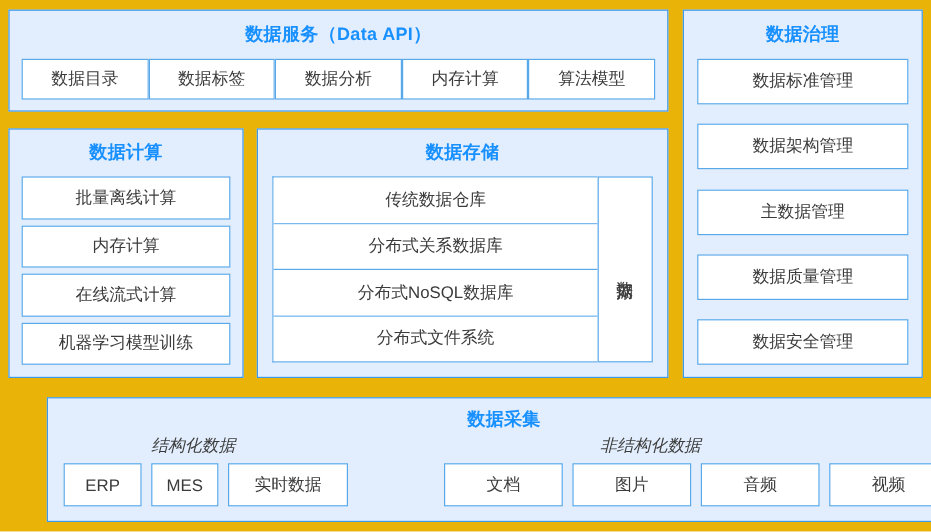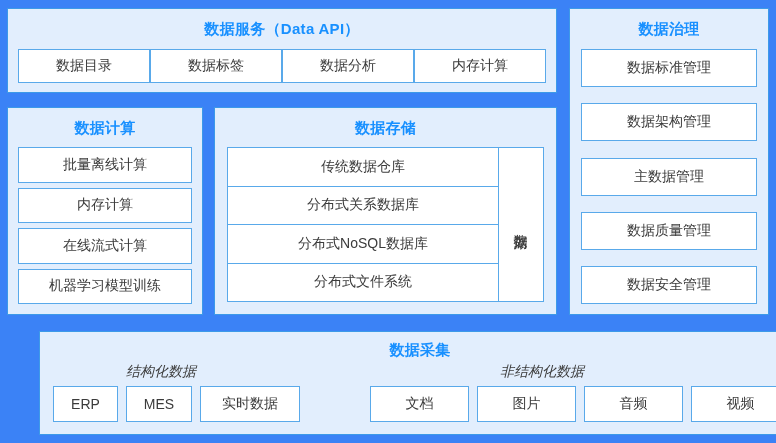--- a/index.html
+++ b/index.html
@@ -11,21 +11,21 @@
     width: 776px;
     height: 443px;
     font-family: "Liberation Sans", "DejaVu Sans", sans-serif;
     color: #333333;
     overflow: hidden;
   }
   #root {
     position: relative;
     width: 776px;
     height: 443px;
-    background: #3b82f6;
+    background: #eab308;
   }
 
   
   .panel {
     position: absolute;
     background: #e2eefd;
     border: 1px solid #3d9ae8;
     box-sizing: border-box;
   }
 
@@ -227,21 +227,21 @@
   }
   #structured-row {
     position: absolute;
     left: 13px;
     top: 54px;
     height: 36px;
     display: flex;
     gap: 8px;
   }
   #structured-row .box:nth-child(1) { width: 65px; }
-  #structured-row .box:nth-child(2) { width: 66px; }
+  #structured-row .box:nth-child(2) { width: 56px; }
   #structured-row .box:nth-child(3) { width: 100px; }
 
   #unstructured-row {
     position: absolute;
     left: 330px;
     top: 54px;
     width: 420px;
     height: 36px;
     display: flex;
     gap: 8px;
@@ -255,20 +255,21 @@
 
 <div id="root">
 
   <section class="panel" id="panel-service">
     <div class="panel-title">数据服务（Data API）</div>
     <div id="service-row">
       <div class="box">数据目录</div>
       <div class="box">数据标签</div>
       <div class="box">数据分析</div>
       <div class="box">内存计算</div>
+      <div class="box">算法模型</div>
     </div>
   </section>
 
   <section class="panel" id="panel-governance">
     <div class="panel-title">数据治理</div>
     <div id="governance-col">
       <div class="box">数据标准管理</div>
       <div class="box">数据架构管理</div>
       <div class="box">主数据管理</div>
       <div class="box">数据质量管理</div>

